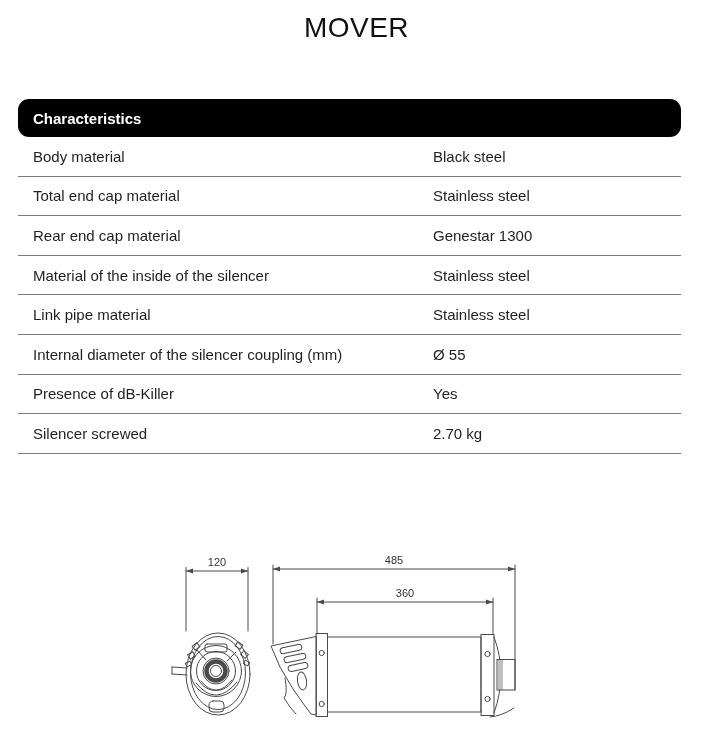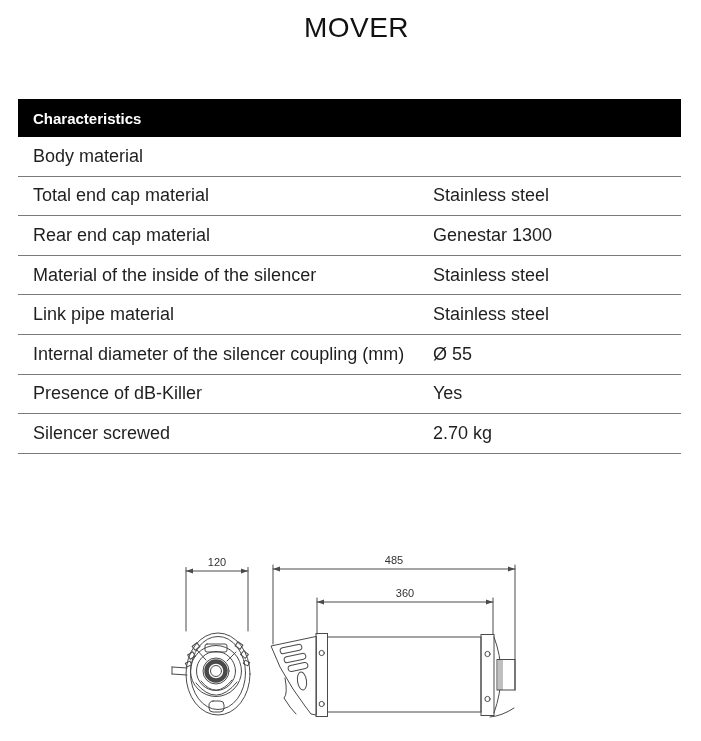--- a/index.html
+++ b/index.html
@@ -17,27 +17,27 @@
     font-size:28px;font-weight:400;letter-spacing:0.5px;
     color:#111;
   }
   .spec-table{
     position:absolute;left:18px;top:99px;width:663px;
   }
   .thead{
     background:#000;color:#fff;
     height:38px;display:flex;align-items:center;
     padding-left:15px;box-sizing:border-box;
-    font-size:15px;font-weight:700;
+    font-size:15px;font-weight:700;border-radius:11px;
   }
   .row{
     display:flex;align-items:center;
     height:38.6px;
     border-bottom:1px solid #7a7a7a;
-    font-size:18px;color:#1f1f1f;
+    font-size:15px;color:#1f1f1f;
     background:#fff;
   }
   .cell.lbl{width:400px;padding-left:15px;flex:none;}
   .cell.val{flex:1;}
   svg.drawing{position:absolute;left:0;top:0;width:701px;height:741px;}
   svg text{
     font-family:"Liberation Sans",sans-serif;
     font-size:11px;fill:#333;
   }
 </style>
@@ -48,20 +48,21 @@
 
   <h1 class="title">MOVER</h1>
 
   <div class="spec-table">
     <div class="thead">
       <span>Characteristics</span>
     </div>
     <div>
         <div class="row">
           <div class="cell lbl">Body material</div>
+          <div class="cell val">Black steel</div>
         </div>
         <div class="row">
           <div class="cell lbl">Total end cap material</div>
           <div class="cell val">Stainless steel</div>
         </div>
         <div class="row">
           <div class="cell lbl">Rear end cap material</div>
           <div class="cell val">Genestar 1300</div>
         </div>
         <div class="row">

